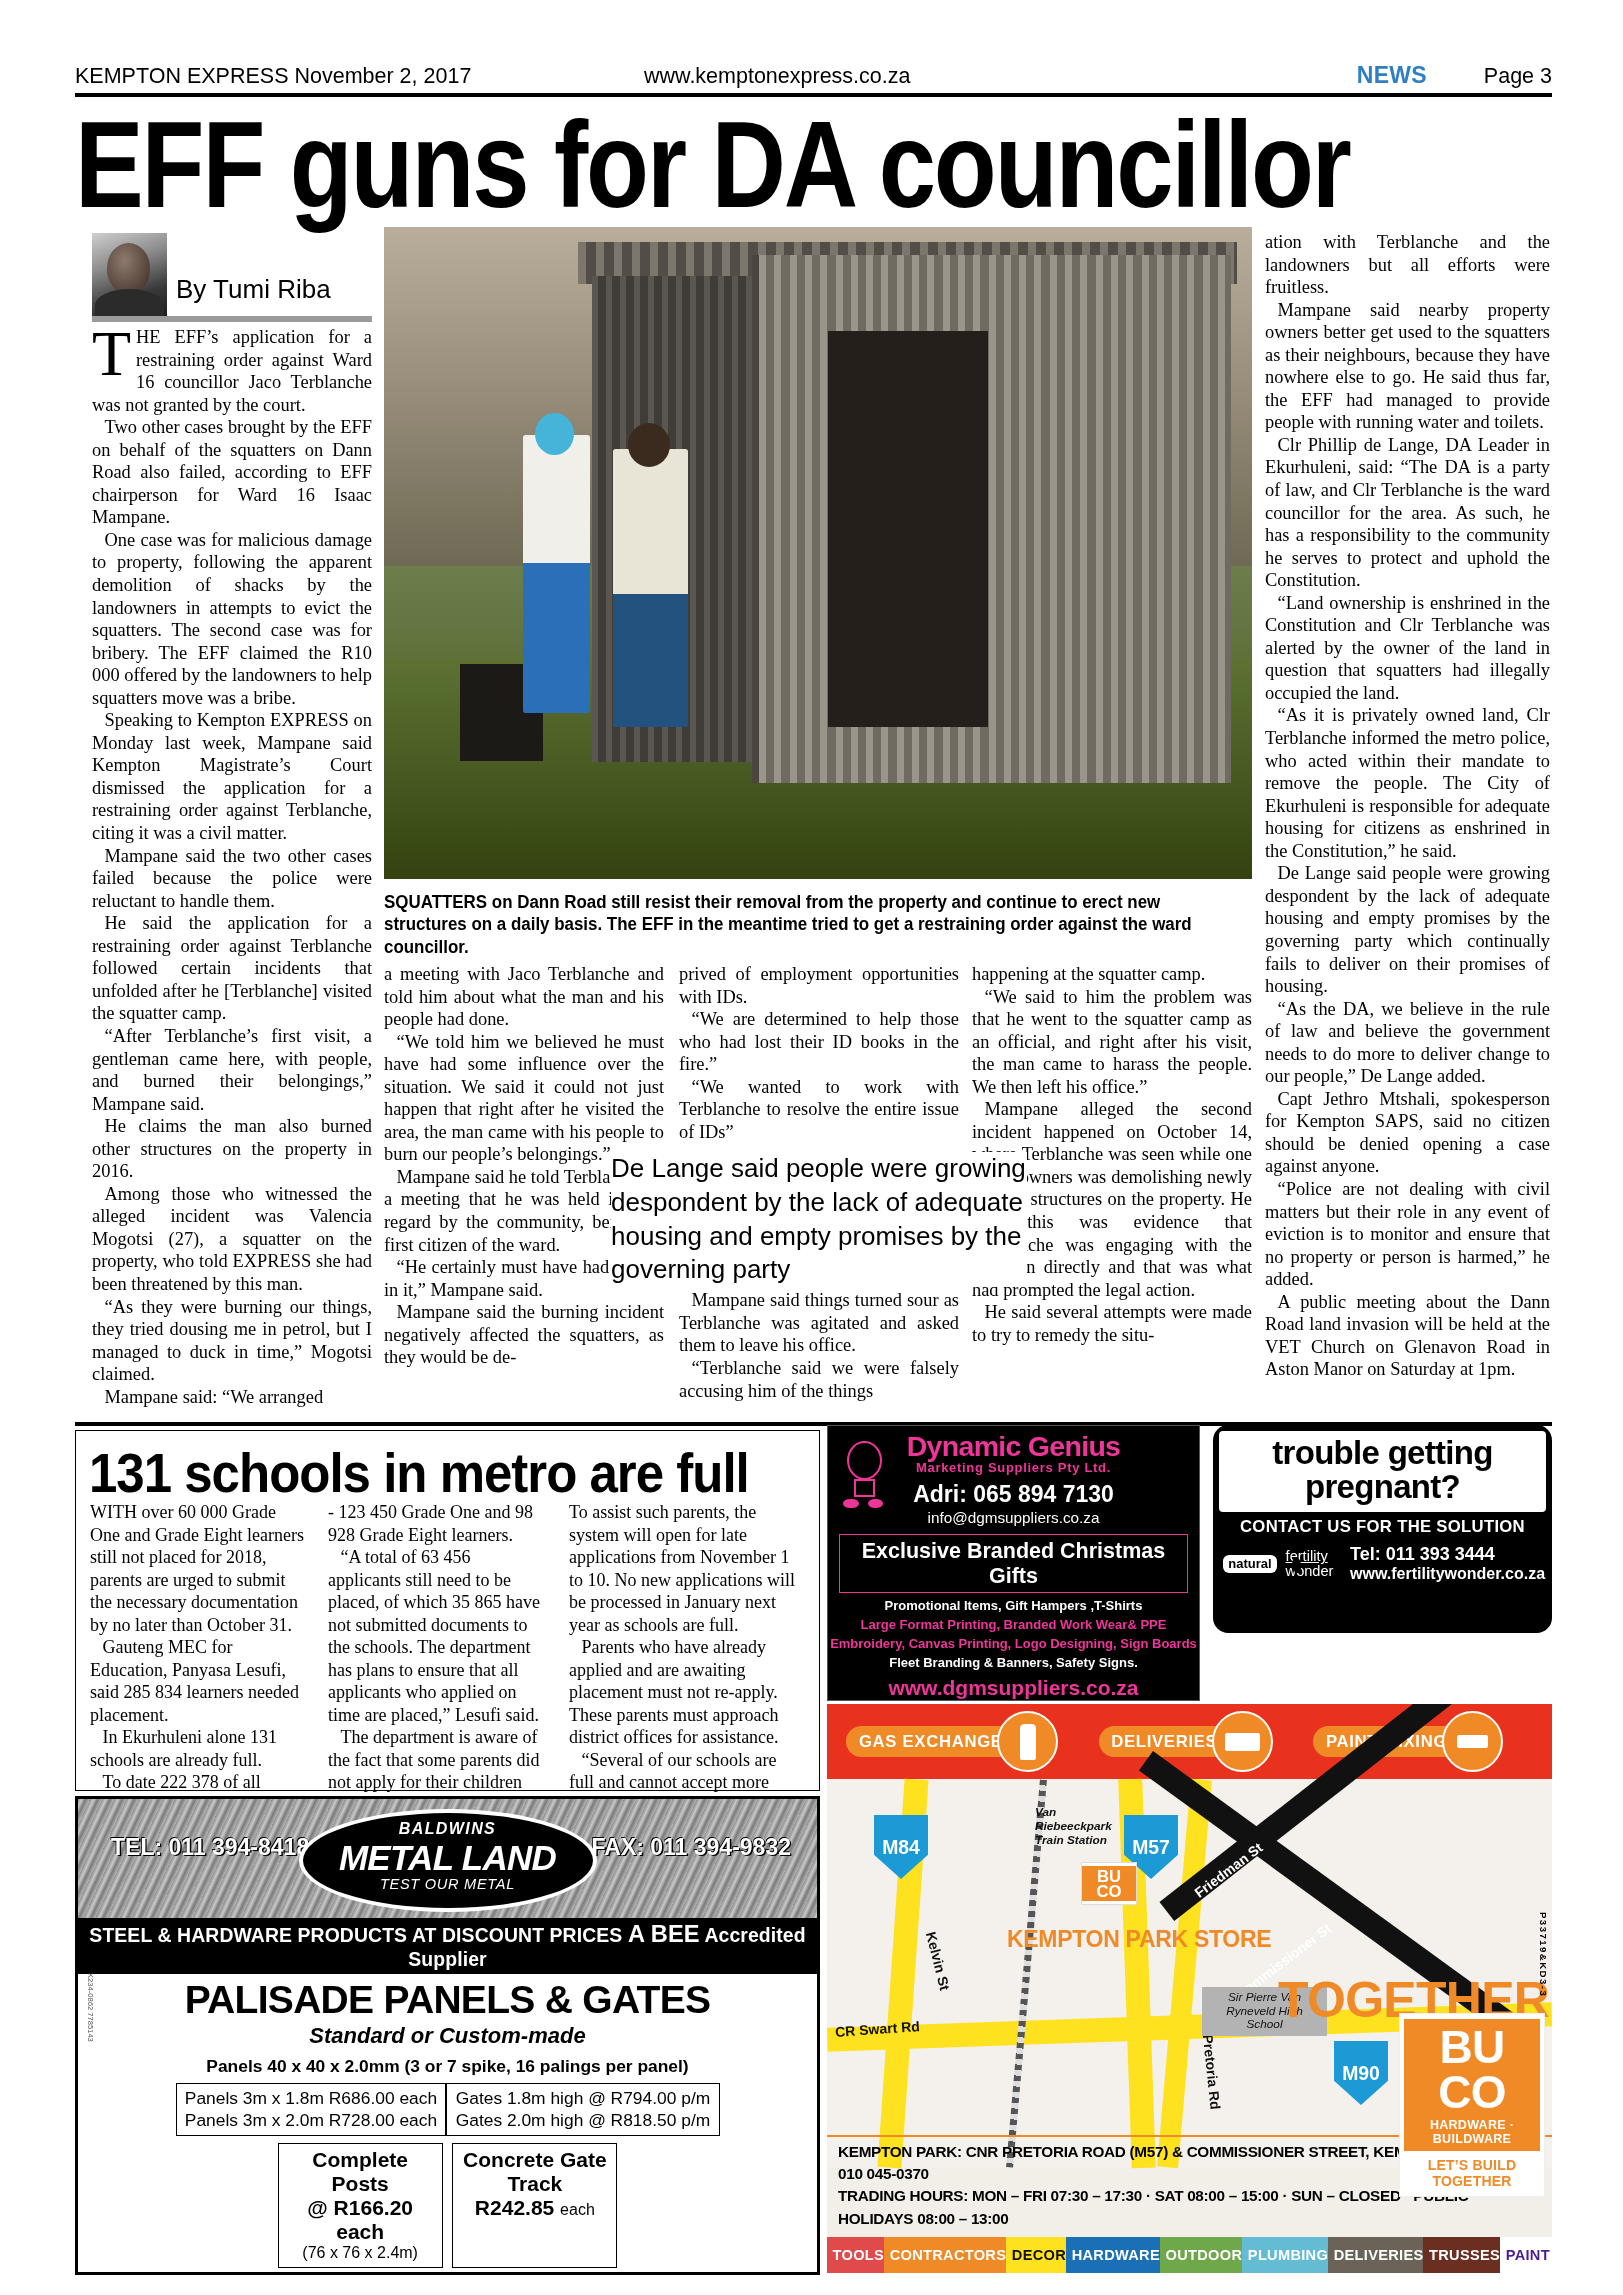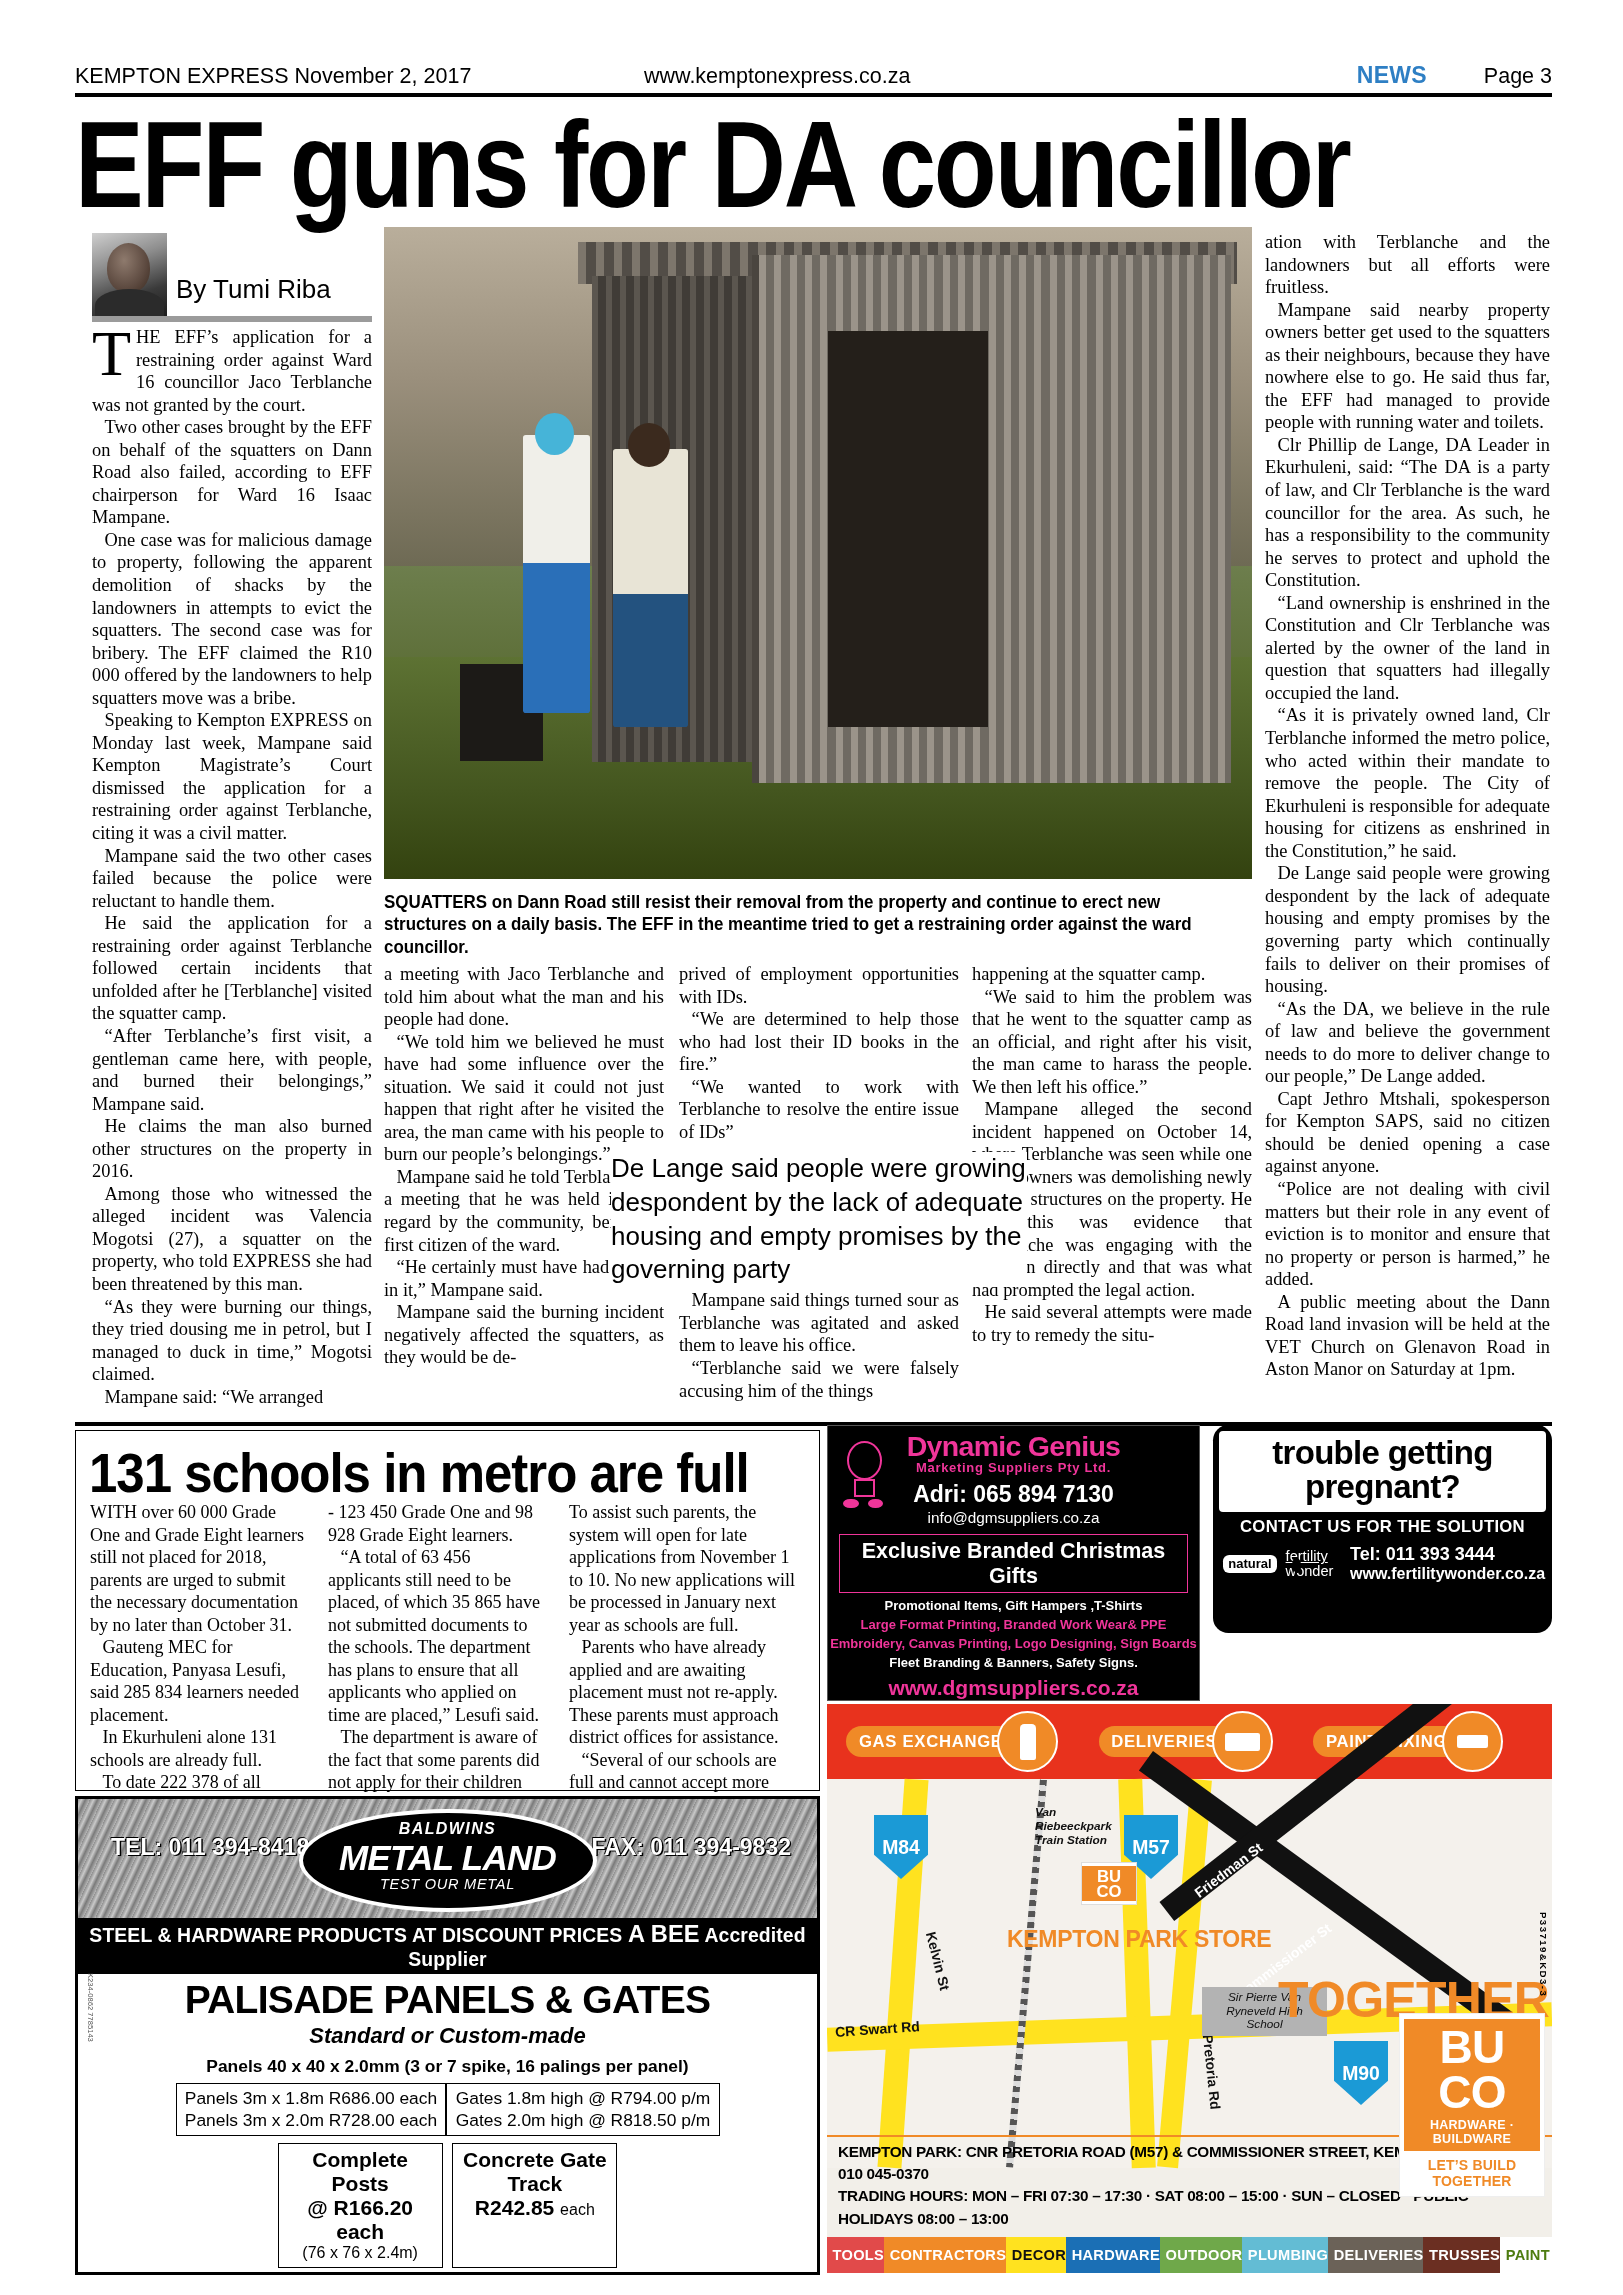--- a/index.html
+++ b/index.html
@@ -507,20 +507,20 @@
 
     <div class="buco-strip">
       <div style="background:#e14a4a">TOOLS</div>
       <div style="background:#f08a27">CONTRACTORS</div>
       <div style="background:#ffe21f;color:#111">DECOR</div>
       <div style="background:#1b6fb5">HARDWARE</div>
       <div style="background:#6fa84a">OUTDOOR</div>
       <div style="background:#63bcd4">PLUMBING</div>
       <div style="background:#6b6258">DELIVERIES</div>
       <div style="background:#6b2f22">TRUSSES</div>
-      <div style="background:#fff;color:#4d7c0f">PAINT</div>
+      <div style="background:#fff;color:#4c1d95">PAINT</div>
     </div>
 
     <div class="pcode">P33719&amp;KD3-3</div>
   </div>
 
 </div>
 
 
 </body></html>

